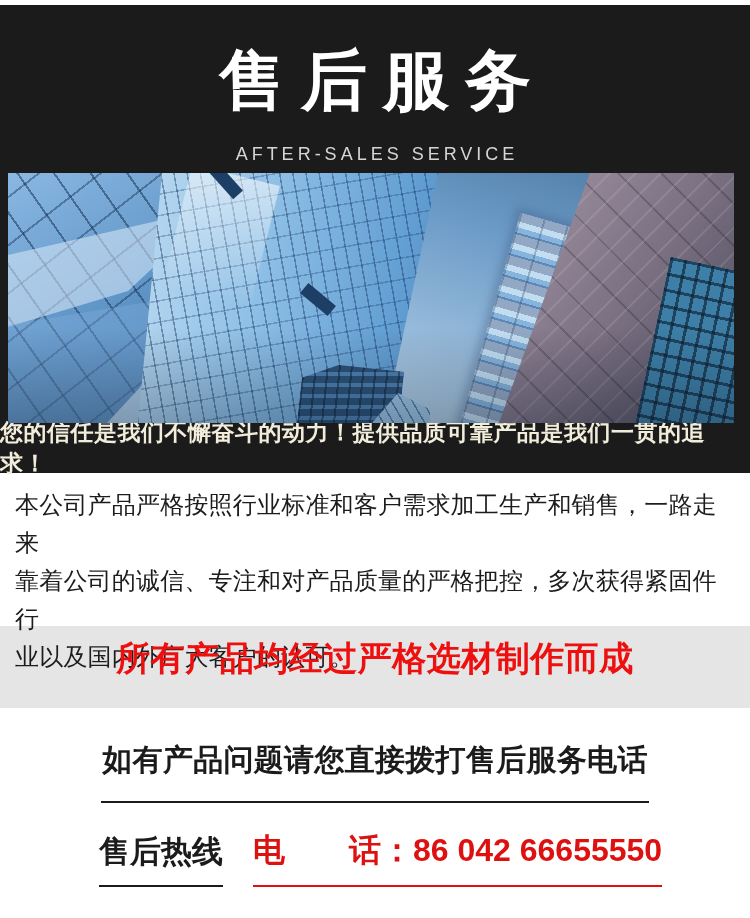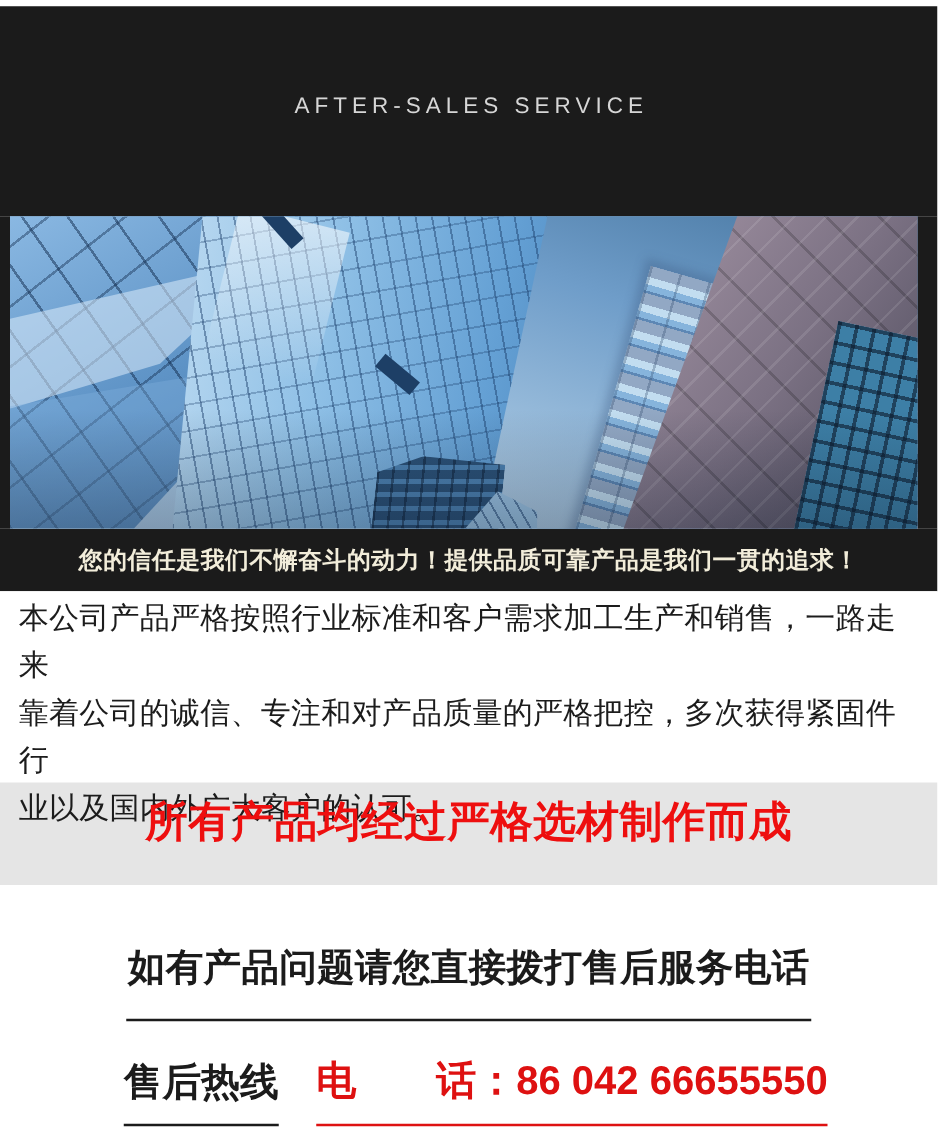--- a/index.html
+++ b/index.html
@@ -74,46 +74,47 @@
       linear-gradient(105deg,#97899a 0%,#7b7183 35%,#585465 70%,#3a3b4e 100%); }
   .b-farright-low { right:-14px; bottom:-12px; width:96px; height:170px; transform:rotate(12deg);
     background:
       repeating-linear-gradient(to bottom, rgba(12,26,44,.6) 0 3px, rgba(0,0,0,0) 3px 16px),
       repeating-linear-gradient(to right, rgba(12,26,44,.6) 0 3px, rgba(0,0,0,0) 3px 14px),
       #3d7fa6; }
   .shade { inset:0; background:linear-gradient(to bottom, rgba(0,0,0,0) 62%, rgba(8,20,38,.28) 100%); }
 
   
   .slogan { height:50px; background:#1b1b1b; display:flex; align-items:center; justify-content:center; }
-  .slogan-text { color:#f2edda; font-size:19px; font-weight:bold; letter-spacing:0.5px; }
+  .slogan-text { color:#f2edda; font-size:23px; font-weight:bold; letter-spacing:0.5px; }
 
   
-  .intro { height:153px; background:#ffffff; padding:3px 15px 0; }
+  .intro { height:153px; background:#ffffff; padding:13px 15px 0; }
   .intro-line { font-size:24px; line-height:38px; color:#1c1c1c; letter-spacing:0.2px; }
 
   
   .highlight { height:82px; background:#e5e5e5; text-align:center; padding-top:12px; }
   .hl-line { color:#ee0f0f; font-size:34px; font-weight:bold; line-height:41px; letter-spacing:0.5px; }
 
   
-  .contact { height:189px; background:#ffffff; padding-top:46px; }
+  .contact { height:189px; background:#ffffff; padding-top:32px; }
   .notice { text-align:center; font-size:30px; font-weight:bold; color:#1b1b1b; letter-spacing:0.3px; }
   .divider { width:548px; height:2px; background:#1b1b1b; margin:20px auto 0; }
   .hotline-row { display:flex; align-items:flex-end; margin:26px 0 0 99px; gap:30px; }
   .hotline { font-size:31px; font-weight:bold; color:#1b1b1b;
     padding-bottom:12px; border-bottom:2px solid #1b1b1b; }
   .phone { font-size:32px; font-weight:bold; color:#de1111;
     padding-bottom:12px; border-bottom:2px solid #de1111; }
 </style>
 </head>
 <body>
 
 <div class="top-strip"></div>
 
 <header class="hdr">
+  <div class="hdr-title">售后服务</div>
   <div class="hdr-sub">AFTER-SALES SERVICE</div>
 </header>
 
 <div class="hero">
   <div class="photo">
     <div class="sky"></div>
     <div class="b-left"></div>
     <div class="sheet-a"></div>
     <div class="sheet-b"></div>
     <div class="b-main"></div>

